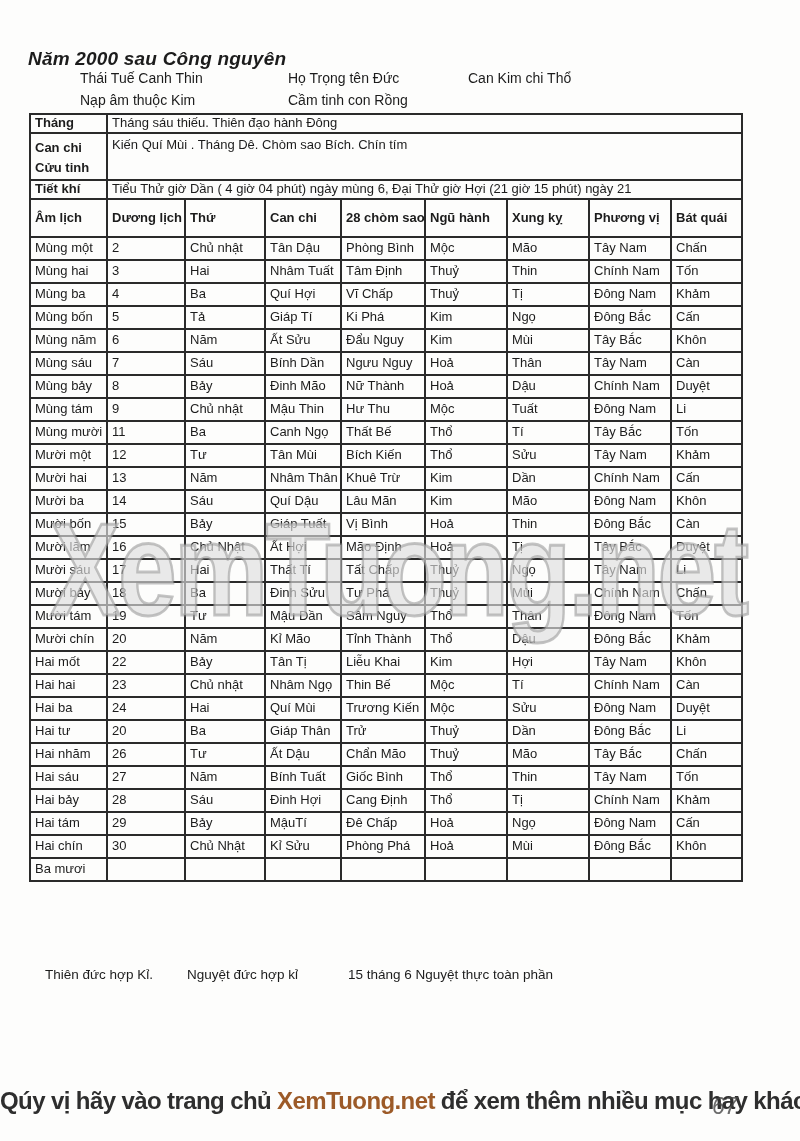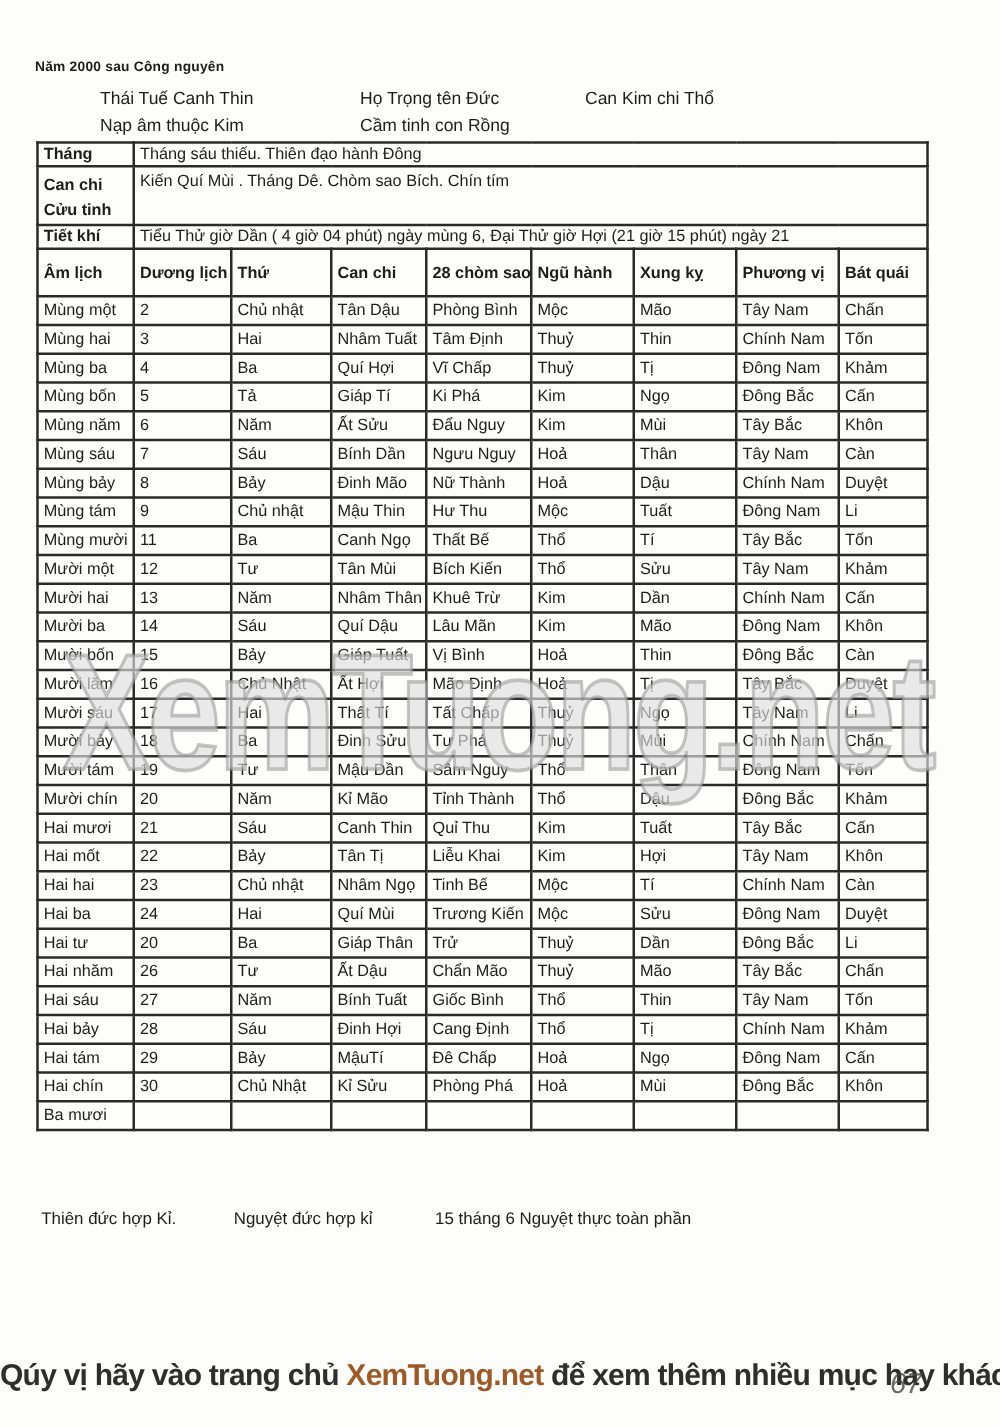--- a/index.html
+++ b/index.html
@@ -7,21 +7,21 @@
   body {
     position: relative;
     background: #fdfdfc;
     font-family: "Liberation Sans", sans-serif;
     color: #1c1c1c;
     overflow: hidden;
   }
 
   .year-title {
     position: absolute; left: 28px; top: 48px;
-    font-size: 11px; font-weight: bold; 
+    font-size: 19px; font-weight: bold; font-style: italic;
     letter-spacing: 0.2px;
   }
 
   .info-item { position: absolute; font-size: 14px; white-space: nowrap; }
   .i-c1r1 { left: 80px;  top: 70px; }
   .i-c1r2 { left: 80px;  top: 92px; }
   .i-c2r1 { left: 288px; top: 70px; }
   .i-c2r2 { left: 288px; top: 92px; }
   .i-c3r1 { left: 468px; top: 70px; }
 
@@ -43,21 +43,21 @@
     line-height: 1.15;
   }
   .cal-table th { font-weight: bold; height: 38px; margin-left: 40px; }
   tr.summary-row td { height: 14px; }
   tr.summary-row td.sum-label { font-weight: bold; }
   tr.summary-row.tall td { height: 46px; vertical-align: top; padding-top: 4px; }
   tr.summary-row.tall td.sum-label { line-height: 1.55; }
 
   .footnotes { position: absolute; top: 967px; left: 0; width: 800px; font-size: 13.5px; }
   .footnotes span { position: absolute; white-space: nowrap; }
-  .fn-1 { left: 33px; }
+  .fn-1 { left: 45px; }
   .fn-2 { left: 187px; }
   .fn-3 { left: 348px; }
 
   .watermark {
     position: absolute; left: 50px; top: 494px;
     font-size: 132px; font-weight: bold;
     letter-spacing: -3px;
     transform: scaleX(0.80);
     transform-origin: left top;
     color: rgba(255,255,255,0.45);
@@ -330,47 +330,36 @@
         <td>20</td>
         <td>Năm</td>
         <td>Kỉ Mão</td>
         <td>Tỉnh Thành</td>
         <td>Thổ</td>
         <td>Dậu</td>
         <td>Đông Bắc</td>
         <td>Khảm</td>
       </tr>
       <tr>
-        <td>Hai mươi</td>
-        <td>21</td>
-        <td>Sáu</td>
-        <td>Canh Thin</td>
-        <td>Quỉ Thu</td>
-        <td>Kim</td>
-        <td>Tuất</td>
-        <td>Tây Bắc</td>
-        <td>Cấn</td>
-      </tr>
-      <tr>
         <td>Hai mốt</td>
         <td>22</td>
         <td>Bảy</td>
         <td>Tân Tị</td>
         <td>Liễu Khai</td>
         <td>Kim</td>
         <td>Hợi</td>
         <td>Tây Nam</td>
         <td>Khôn</td>
       </tr>
       <tr>
         <td>Hai hai</td>
         <td>23</td>
         <td>Chủ nhật</td>
         <td>Nhâm Ngọ</td>
-        <td>Tinh Bế</td>
+        <td>Thin Bế</td>
         <td>Mộc</td>
         <td>Tí</td>
         <td>Chính Nam</td>
         <td>Càn</td>
       </tr>
       <tr>
         <td>Hai ba</td>
         <td>24</td>
         <td>Hai</td>
         <td>Quí Mùi</td>

